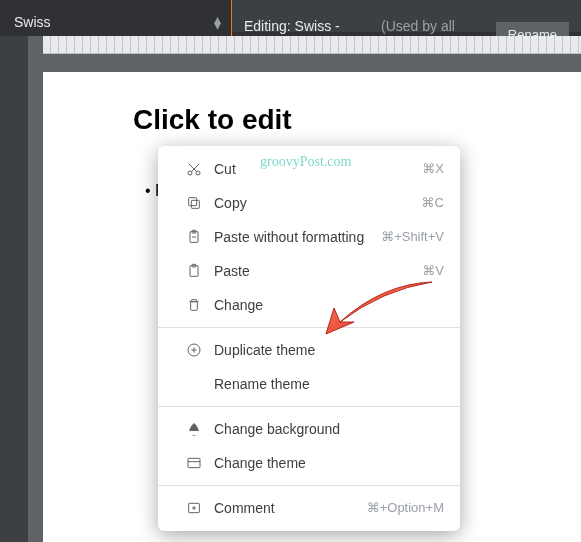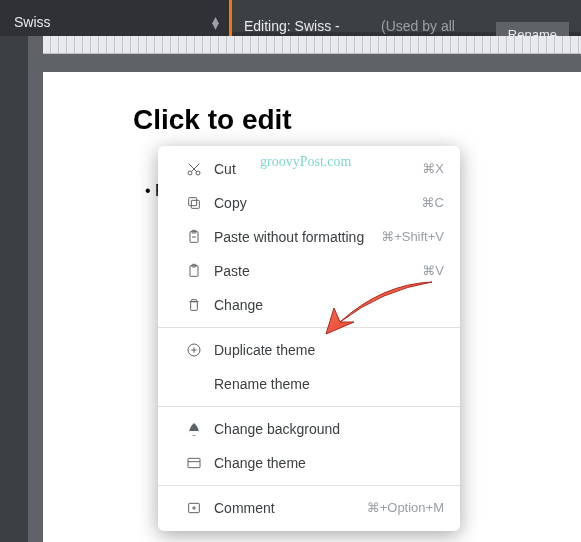--- a/index.html
+++ b/index.html
@@ -1,19 +1,19 @@
 <!DOCTYPE html>
 <html><head>
 <meta charset="utf-8">
 <style>
   * { box-sizing: border-box; margin: 0; padding: 0; }
   body { width: 581px; height: 542px; font-family: Arial, sans-serif; background: #3c4043; overflow: hidden; position: relative; }
 
   .topbar { height: 36px; display: flex; position: relative; }
-  .topbar-left { width: 232px; background: #303134; border-right: 3px solid #f97316; display: flex; align-items: center; justify-content: space-between; padding: 8px 10px 0 14px; }
+  .topbar-left { width: 232px; background: #303134; border-right: 1px solid #f97316; display: flex; align-items: center; justify-content: space-between; padding: 8px 10px 0 14px; }
   .topbar-left-title { color: #e8eaed; font-size: 14px; }
   .topbar-right { flex: 1; background: #303134; display: flex; align-items: center; padding: 0 12px; gap: 8px; margin-top: 32px; }
   .editing-label { color: #e8eaed; font-size: 14px; }
   .used-by { color: #9aa0a6; font-size: 14px; }
   .rename-btn { margin-left: auto; background: #5f6368; color: #e8eaed; font-size: 13px; padding: 5px 12px; border: none; border-radius: 0; cursor: pointer; }
   .sort-icon { color: #9aa0a6; font-size: 14px; display:flex; flex-direction:column; line-height:6px; }
 
   .main { display: flex; height: calc(100% - 36px); position: relative; }
   .sidebar { width: 232px; background: #3c4043; padding: 10px 14px; border-right: 1px solid #5f6368; overflow: hidden; }
   .section-label { color: #9aa0a6; font-size: 11px; letter-spacing: 1px; margin: 4px 0 8px 22px; }

